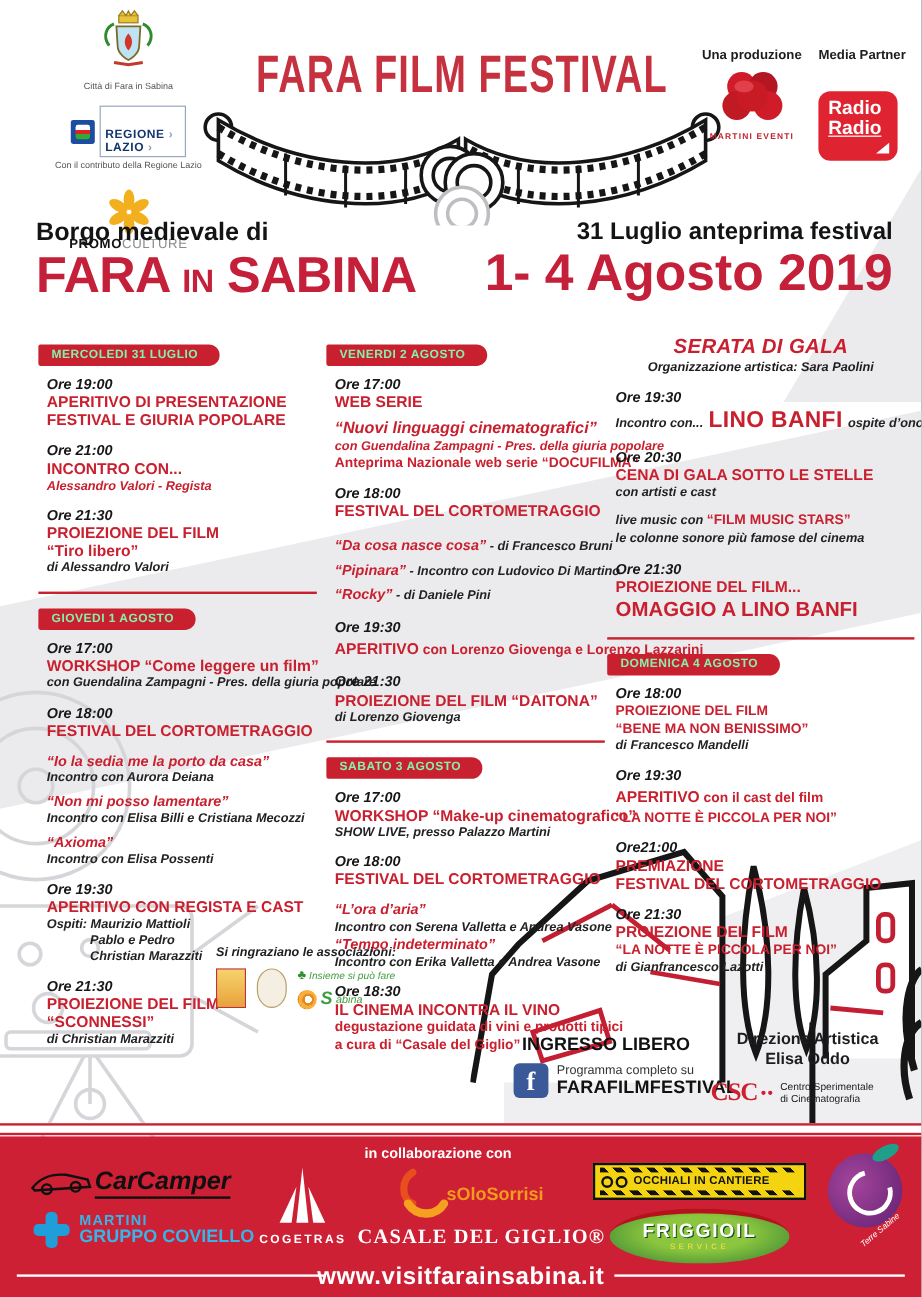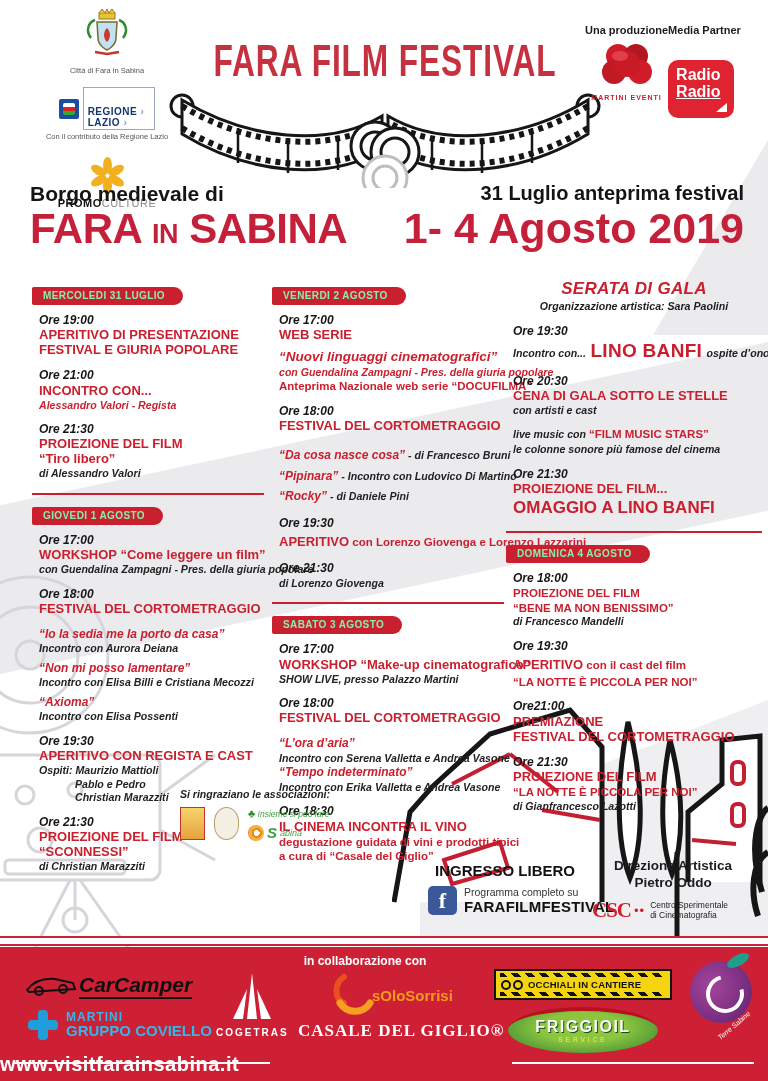--- a/index.html
+++ b/index.html
@@ -33,21 +33,21 @@
   .promo-flower{margin:14px auto 2px;width:40px;height:40px;position:relative;}
   .petal{position:absolute;left:16px;top:2px;width:9px;height:17px;background:#f2b01e;border-radius:50% 50% 50% 50%;transform-origin:50% 110%;}
   .promo-label{font-size:11px;letter-spacing:.5px;}
   .promo-label b{font-weight:800;color:#111;}
   .promo-label span{color:#8b8b8b;font-weight:400;}
 
   .title-wrap{left:170px;top:36px;width:430px;text-align:center;}
   .fest-title{display:inline-block;color:#c5313f;font-weight:700;font-size:36px;letter-spacing:1px;transform:scale(.88,1.22);transform-origin:center top;white-space:nowrap;}
   .filmstrip{position:absolute;left:168px;top:78px;z-index:1;}
 
-  .partners{left:585px;top:24px;width:178px;display:flex;}
+  .partners{left:585px;top:40px;width:178px;display:flex;gap:14px;}
   .partner{text-align:center;}
   .partner-label{font-size:11px;font-weight:800;}
   .martini-logo{margin:6px auto 2px;}
   .martini-name{font-size:7px;color:#c02430;letter-spacing:1px;font-weight:600;}
   .radioradio{margin-top:24px;width:66px;height:58px;background:#e02330;border-radius:10px;color:#fff;font-weight:800;font-size:16px;line-height:1.05;text-align:left;padding:7px 0 0 8px;box-sizing:border-box;position:relative;}
   .radioradio .u{text-decoration:underline;}
   .radioradio::after{content:"";position:absolute;right:7px;bottom:6px;width:0;height:0;border-left:11px solid transparent;border-bottom:9px solid #fff;}
 
   
   .hero-left{left:30px;top:182px;}
@@ -135,21 +135,21 @@
   .glasses i+i{margin-left:2px;}
   .occhiali-name{font-size:9.5px;font-weight:800;color:#111;letter-spacing:.2px;}
   .friggioil{position:absolute;left:508px;top:60px;width:150px;height:46px;border-radius:50%;background:radial-gradient(ellipse at 50% 40%,#8cc63f 0 40%,#2e7d32 100%);border-top:4px solid #b5121b;text-align:center;color:#fff;padding-top:7px;}
   .friggioil-name{font-size:16px;font-weight:800;letter-spacing:1.5px;text-shadow:1px 1px 0 #1b4d1b;}
   .friggioil-sub{font-size:6.5px;color:#ffe24a;letter-spacing:3px;}
   .terre{position:absolute;left:690px;top:14px;width:64px;height:84px;}
   .plum{width:62px;height:62px;border-radius:50%;background:radial-gradient(circle at 35% 40%,#a4459c,#5f2070);position:relative;}
   .plum::before{content:"";position:absolute;right:2px;top:-6px;width:24px;height:11px;background:#1f9e89;border-radius:50% 50% 50% 50%;transform:rotate(-28deg);}
   .plum::after{content:"";position:absolute;left:16px;top:14px;width:30px;height:30px;border:4px solid #fff;border-top-color:transparent;border-radius:50%;transform:rotate(30deg);}
   .terre-name{position:absolute;right:0px;bottom:16px;color:#fff;font-size:7px;font-style:italic;transform:rotate(-40deg);}
-  .site-url{position:absolute;left:0;bottom:5px;width:768px;text-align:left;color:#fff;font-weight:800;font-size:20px;letter-spacing:.5px;}
+  .site-url{position:absolute;left:0;bottom:5px;width:768px;text-align:center;color:#fff;font-weight:800;font-size:20px;letter-spacing:.5px;}
   .url-line{position:absolute;bottom:17px;height:2.5px;background:#fff;}
   .url-line.l{left:14px;width:256px;}
   .url-line.r{left:512px;width:242px;}
 </style>
 </head>
 <body>
 
 <div class="poster">
 
   <div class="bg-wedge w1"></div>
@@ -319,20 +319,21 @@
       <div class="ln cred-red">con Guendalina Zampagni - Pres. della giuria popolare</div>
       <div class="ln ttl-sm">Anteprima Nazionale web serie “DOCUFILMA”</div>
       <div class="ln time gap">Ore 18:00</div>
       <div class="ln ttl">FESTIVAL DEL CORTOMETRAGGIO</div>
       <div class="ln gap"><span class="q">“Da cosa nasce cosa”</span><span class="cred"> - di Francesco Bruni</span></div>
       <div class="ln"><span class="q">“Pipinara”</span><span class="cred"> - Incontro con Ludovico Di Martino</span></div>
       <div class="ln"><span class="q">“Rocky”</span><span class="cred"> - di Daniele Pini</span></div>
       <div class="ln time gap">Ore 19:30</div>
       <div class="ln"><span class="ttl">APERITIVO</span><span class="red-med"> con Lorenzo Giovenga e Lorenzo Lazzarini</span></div>
       <div class="ln time gap">Ore 21:30</div>
+      <div class="ln ttl">PROIEZIONE DEL FILM “DAITONA”</div>
       <div class="ln cred">di Lorenzo Giovenga</div>
     </div>
     <div class="rule"></div>
     <div class="banner">SABATO 3 AGOSTO</div>
     <div class="sec">
       <div class="ln time">Ore 17:00</div>
       <div class="ln ttl">WORKSHOP “Make-up cinematografico”</div>
       <div class="ln cred">SHOW LIVE, presso Palazzo Martini</div>
       <div class="ln time gap">Ore 18:00</div>
       <div class="ln ttl">FESTIVAL DEL CORTOMETRAGGIO</div>
@@ -401,21 +402,21 @@
   <div class="content ingresso">INGRESSO LIBERO</div>
   <div class="content fb-row">
     <div class="fb-icon">f</div>
     <div>
       <div class="fb-top">Programma completo su</div>
       <div class="fb-name">FARAFILMFESTIVAL</div>
     </div>
   </div>
   <div class="content direzione">
     <div>Direzione Artistica</div>
-    <div>Pietro Oddo</div>
+    <div>Elisa Oddo</div>
   </div>
   <div class="content csc-row">
     <span class="csc-mark">CSC</span>
     <span class="csc-dots">••</span>
     <span class="csc-text">
       <span>Centro Sperimentale</span><br>
       <span>di Cinematografia</span>
     </span>
   </div>
 

